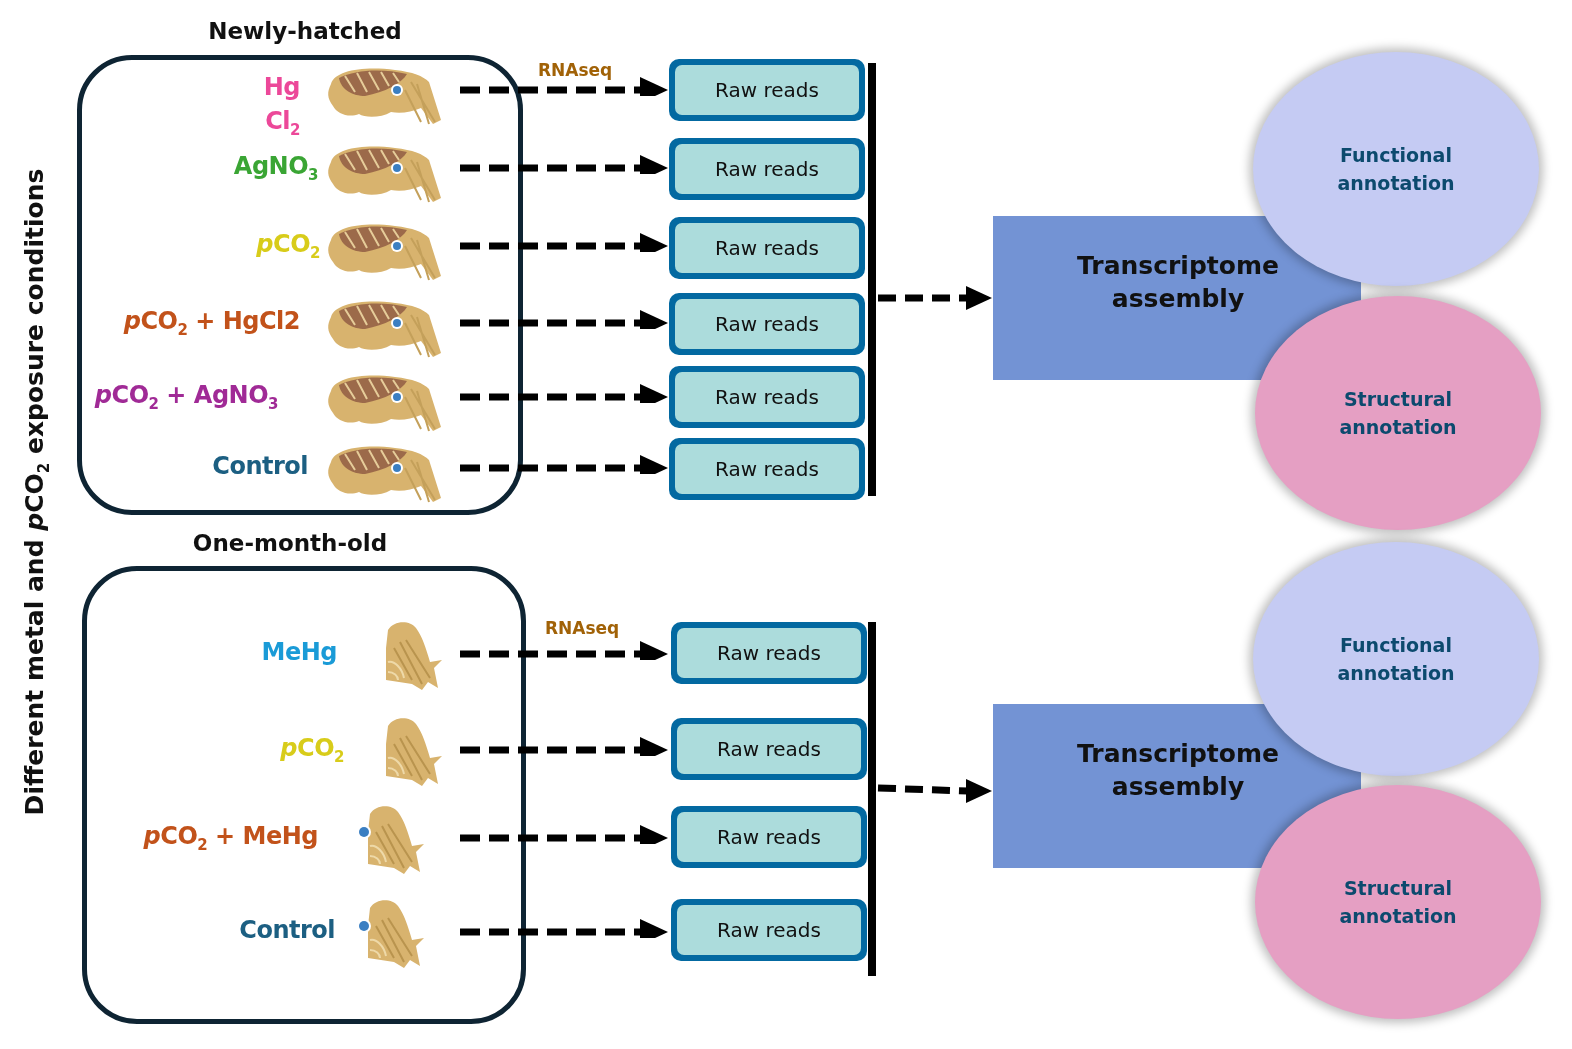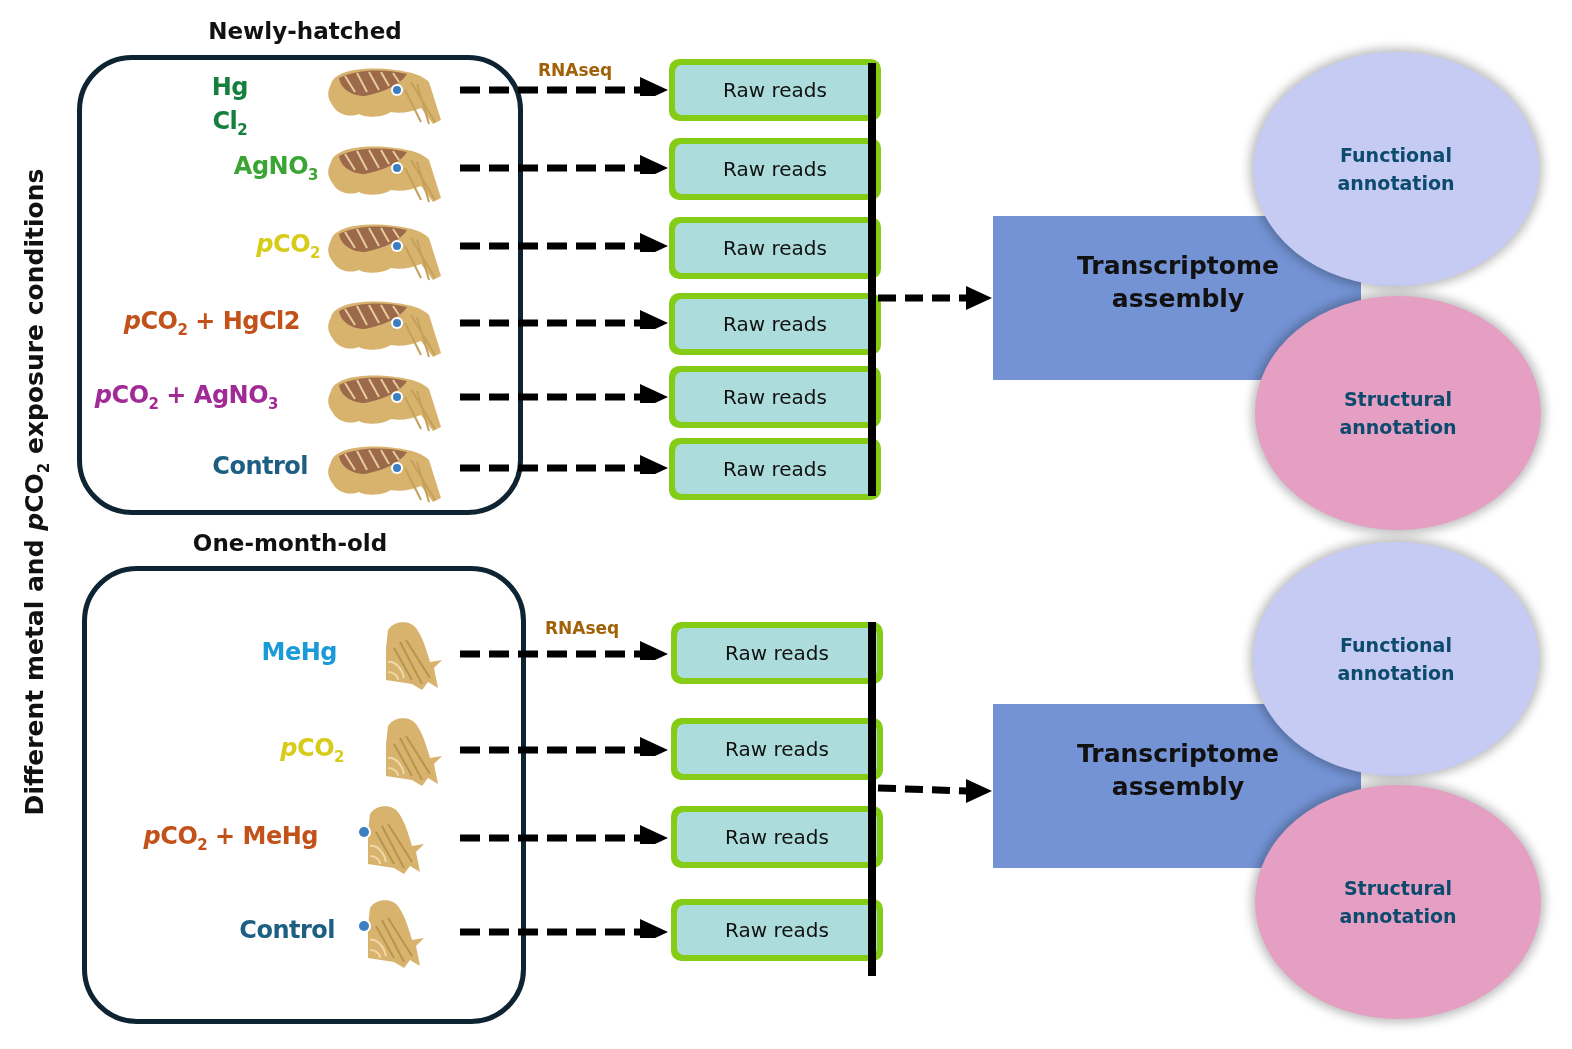--- a/index.html
+++ b/index.html
@@ -8,21 +8,21 @@
   .vlabel { position:absolute; left:-300px; top:472px; width:680px; height:40px; transform:rotate(-90deg); text-align:center; font-weight:bold; font-size:25px; color:#111; font-family:"DejaVu Sans", sans-serif; }
   .vlabel sub { font-size:15px; }
   .group-title { position:absolute; font-weight:bold; font-size:23px; color:#111; font-family:"DejaVu Sans", sans-serif; text-align:center; }
   .panel { position:absolute; border:5px solid #0e2433; border-radius:55px; box-sizing:border-box; }
   .cond { position:absolute; font-weight:bold; font-size:24px; text-align:right; font-family:"DejaVu Sans", sans-serif; letter-spacing:-0.5px; }
   .cond sub { font-size:15px; }
   .cond i { font-style:italic; }
   .fish { position:absolute; }
   .arrow { position:absolute; height:20px; }
   .rnaseq { position:absolute; font-weight:bold; font-size:17px; color:#a16207; font-family:"DejaVu Sans", sans-serif; }
-  .raw { position:absolute; width:212px; height:62px; background:#84cc16; border-radius:10px; box-sizing:border-box; padding:6px; }
+  .raw { position:absolute; width:196px; height:62px; background:#0369a1; border-radius:10px; box-sizing:border-box; padding:6px; }
   .raw .in { width:100%; height:100%; background:#acdcdc; border-radius:7px; display:flex; align-items:center; justify-content:center; font-size:20px; color:#111; font-family:"DejaVu Sans", sans-serif; }
   .bar { position:absolute; width:8px; background:#000; }
   .tbox { position:absolute; width:368px; height:164px; background:#7393d4; }
   .tbox .txt { position:absolute; left:40px; top:0; width:290px; height:132px; display:flex; align-items:center; justify-content:center; text-align:center; font-weight:bold; font-size:25px; line-height:33px; color:#111; font-family:"DejaVu Sans", sans-serif; }
   .ellipse { position:absolute; width:286px; height:234px; border-radius:50%; display:flex; align-items:center; justify-content:center; text-align:center; font-weight:bold; font-size:19px; line-height:28px; color:#0c4a6e; font-family:"DejaVu Sans", sans-serif; box-shadow:0 0 10px 4px rgba(0,0,0,0.25); }
 </style>
 </head>
 <body>
 
 <div class="vlabel">
@@ -31,21 +31,21 @@
 
 <div class="group-title" style="left:180px; top:18px; width:250px;">Newly-hatched</div>
 <div class="panel" style="left:77px; top:55px; width:446px; height:460px;"></div>
 <div class="rnaseq" style="left:538px; top:60px;">RNAseq</div>
 
 <div class="group-title" style="left:165px; top:530px; width:250px;text-align:center;">One-month-old</div>
 <div class="panel" style="left:82px; top:566px; width:444px; height:458px;"></div>
 <div class="rnaseq" style="left:545px; top:618px;">RNAseq</div>
 
 <div id="dynamic">
-    <div class="cond" style="color: #15803d; right: 1324px; top: 70px; text-align: center; line-height: 34px;">Hg<br>Cl<sub>2</sub></div>
+    <div class="cond" style="color: #ec4899; right: 1272px; top: 70px; line-height: 34px;">Hg<br>Cl<sub>2</sub></div>
     <div class="fish" style="left: 325px; top: 62px;"><svg width="120" height="70" viewBox="0 0 120 70">
       <path d="M6,22 C10,8 40,4 70,8 C88,10 98,14 104,20 L116,58 L108,62 L96,46 C86,50 76,52 66,50 C56,56 40,56 34,52 C24,56 12,52 8,44 C2,36 2,30 6,22 Z" fill="#d8b36e"></path>
       <path d="M14,16 C30,8 56,6 82,12 C76,22 60,30 40,34 C28,34 16,28 14,16 Z" fill="#9c6a4a"></path>
       <path d="M20,14 L30,30 M32,11 L42,30 M44,10 L54,28 M56,10 L64,24 M68,11 L74,20" stroke="#e6cc99" stroke-width="2"></path>
       <path d="M86,20 L110,60 M92,22 L104,62 M80,28 L96,60" stroke="#c4a05a" stroke-width="2"></path>
       <circle cx="72" cy="28" r="6" fill="#fff"></circle>
         <circle cx="72" cy="28" r="4" fill="#3b7fc2"></circle>
     </svg></div>
     <svg class="arrow" width="212" height="28" style="left: 458px; top: 76px;">
       <line x1="2" y1="14" x2="186" y2="14" stroke="#000" stroke-width="7" stroke-dasharray="20,9"></line>

